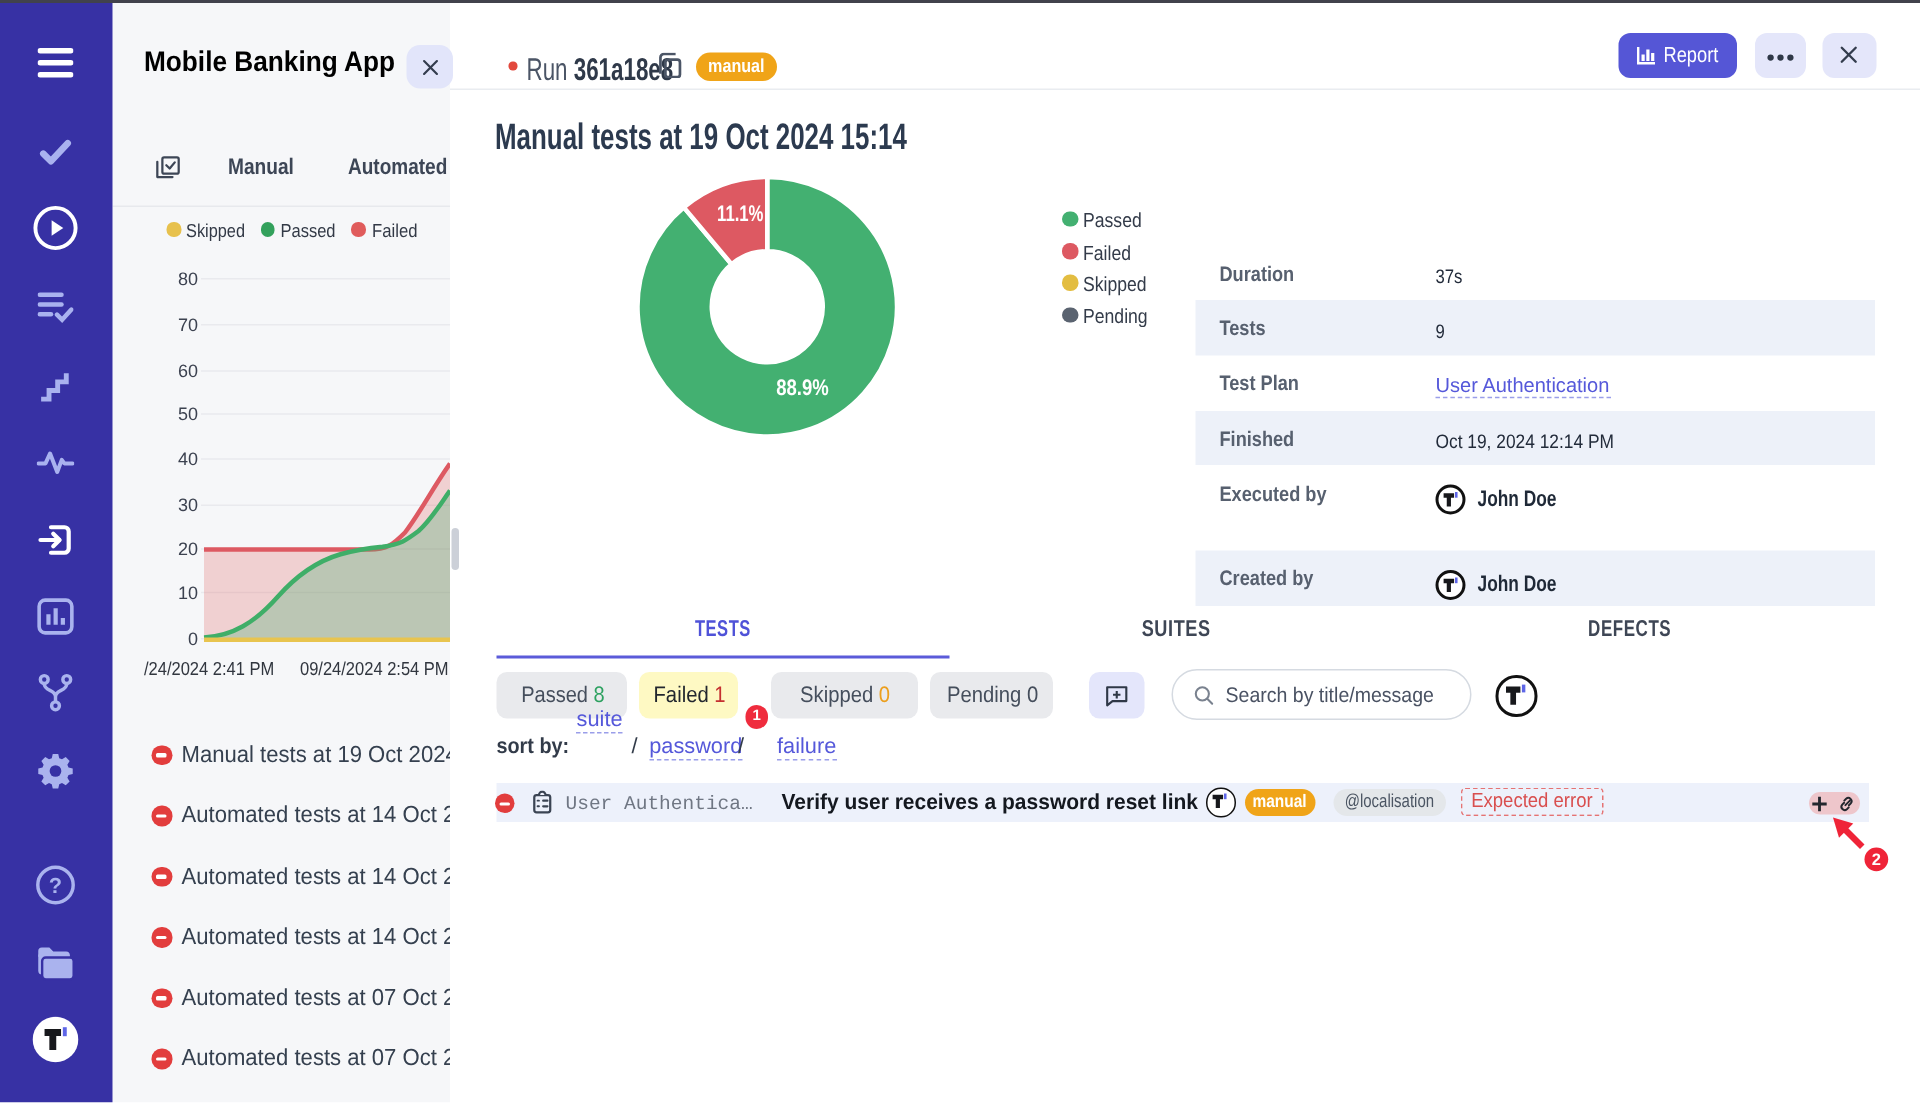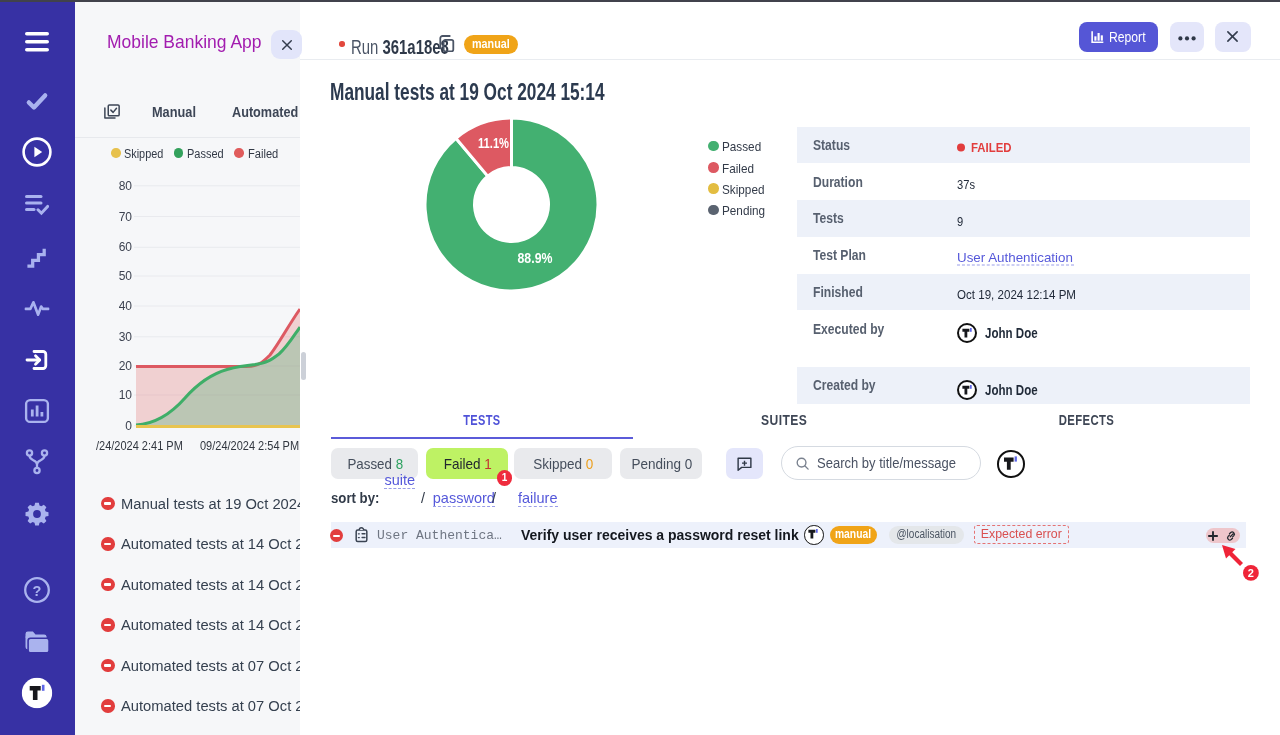--- a/index.html
+++ b/index.html
@@ -139,21 +139,21 @@
     <div class="sic" style="top:693px;">
       <svg width="31" height="31" viewBox="0 0 31 31">
         <circle cx="15.5" cy="15.5" r="15.2" fill="#fff"></circle>
         <path d="M8.2 8.5 h11 v4.6 h-3.2 v9.4 h-4.6 v-9.4 h-3.2 z" fill="#17181c"></path>
         <rect x="20.4" y="7.3" width="2.6" height="6" fill="#5e66e7"></rect>
       </svg>
     </div>
   </div>
 
   <div id="lpanel" class="abs">
-    <div class="abs" style="left:21px; top:30.5px; font-size:19px; font-weight:normal; color:#a21caf;margin-left:11px;">
+    <div class="abs" style="left:21px; top:30.5px; font-size:19px; font-weight:bold; color:#000000;">
       <span class="sx" style="transform:scaleX(0.92);">Mobile Banking App</span></div>
     <div class="abs" style="left:0; top:137px; width:225px; height:1px; background:#e7e9ed;"></div>
 
     <div class="abs" style="left:28px; top:103px;">
       <svg width="18" height="18" viewBox="0 0 24 24" fill="none" stroke="#3d4656" stroke-width="2" stroke-linecap="round" stroke-linejoin="round">
         <rect x="7" y="2.5" width="14.5" height="14.5" rx="1.5"></rect>
         <path d="M10.5 9.5l3 3 4.5-5.5"></path>
         <path d="M2.5 6.5v13.5h13.5"></path>
       </svg>
     </div>
@@ -283,24 +283,20 @@
 
     <div class="abs" style="left:408px; top:140.5px; width:10.5px; height:10.5px; border-radius:50%; background:#43b071;"></div>
     <div class="abs" style="left:422px; top:139px; font-size:13.5px; color:#333b49;"><span class="sx" style="transform:scaleX(0.87);">Passed</span></div>
     <div class="abs" style="left:408px; top:162px; width:10.5px; height:10.5px; border-radius:50%; background:#dd5962;"></div>
     <div class="abs" style="left:422px; top:160.5px; font-size:13.5px; color:#333b49;"><span class="sx" style="transform:scaleX(0.87);">Failed</span></div>
     <div class="abs" style="left:408px; top:183.3px; width:10.5px; height:10.5px; border-radius:50%; background:#e3bd41;"></div>
     <div class="abs" style="left:422px; top:181.8px; font-size:13.5px; color:#333b49;"><span class="sx" style="transform:scaleX(0.87);">Skipped</span></div>
     <div class="abs" style="left:408px; top:204.7px; width:10.5px; height:10.5px; border-radius:50%; background:#5a6370;"></div>
     <div class="abs" style="left:422px; top:203.2px; font-size:13.5px; color:#333b49;"><span class="sx" style="transform:scaleX(0.87);">Pending</span></div>
 
-    <div class="trow odd" style="top:126.5px;">
-      <div class="tlabel"><span class="sx" style="transform:scaleX(0.865);">Status</span></div>
-      <div class="tval"><span style="display:inline-block;width:8px;height:8px;border-radius:50%;background:#e23d3d;margin-right:6px;"></span><b style="color:#e23d3d;"><span class="sx" style="transform:scaleX(0.877);">FAILED</span></b></div>
-    </div>
     <div class="trow" style="top:163.25px;">
       <div class="tlabel"><span class="sx" style="transform:scaleX(0.865);">Duration</span></div>
       <div class="tval"><span class="sx" style="transform:scaleX(0.857);">37s</span></div>
     </div>
     <div class="trow odd" style="top:200px;">
       <div class="tlabel"><span class="sx" style="transform:scaleX(0.865);">Tests</span></div>
       <div class="tval"><span class="sx" style="transform:scaleX(0.857);">9</span></div>
     </div>
     <div class="trow" style="top:236.75px;">
       <div class="tlabel"><span class="sx" style="transform:scaleX(0.865);">Test Plan</span></div>
@@ -323,21 +319,21 @@
               <path d="M3.4 3.8 h7 v3 h-2.1 v5.8 h-2.8 V6.8 H3.4 z" fill="#17181c"></path>
               <rect x="11" y="3" width="1.7" height="3.8" fill="#5e66e7"></rect>
             </svg></span><span class="sx" style="transform:scaleX(0.77);vertical-align:middle;font-size:15px;">John Doe</span></div>
     </div>
 
     <div class="mtab" style="left:31px; color:#4f52d8; border-bottom:2px solid #5b5bd9;"><span class="sxc" style="transform:scaleX(0.72);">TESTS</span></div>
     <div class="mtab" style="left:333px;"><span class="sxc" style="transform:scaleX(0.79);">SUITES</span></div>
     <div class="mtab" style="left:635px;"><span class="sxc" style="transform:scaleX(0.74);">DEFECTS</span></div>
 
     <div class="fbtn" style="left:31.3px; width:87px;"><span class="sxc" style="transform:scaleX(0.89);">Passed <span style="color:#2da160;">8</span></span></div>
-    <div class="fbtn" style="left:126.2px; width:82px; background:#bef264; color:#22272f;"><span class="sxc" style="transform:scaleX(0.9);">Failed <span style="color:#c53030;">1</span></span></div>
+    <div class="fbtn" style="left:126.2px; width:66px; background:#fef9c3; color:#22272f;"><span class="sxc" style="transform:scaleX(0.9);">Failed <span style="color:#c53030;">1</span></span></div>
     <div class="abs" style="left:196.7px; top:470px; width:15.5px; height:15.5px; border-radius:50%; background:#ef2c3d; color:#fff; font-size:10px; font-weight:bold; text-align:center; line-height:15.5px; z-index:8;">1</div>
     <div class="fbtn" style="left:214.1px; width:98.4px;"><span class="sxc" style="transform:scaleX(0.9);">Skipped <span style="color:#ec9f1d;">0</span></span></div>
     <div class="fbtn" style="left:320.3px; width:82px;"><span class="sxc" style="transform:scaleX(0.9);">Pending 0</span></div>
     <div class="abs" style="left:425.8px; top:448px; width:37px; height:31px; background:#e4e6fb; border-radius:7px;">
       <svg style="margin:7px 0 0 10px;" width="17" height="17" viewBox="0 0 24 24" fill="none" stroke="#2f3847" stroke-width="2" stroke-linejoin="round">
           <path d="M3 4.5 h18 v13 h-13 l-5 4z"></path>
           <path d="M12 8v7 M8.5 11.5h7"></path>
         </svg>
     </div>
 

